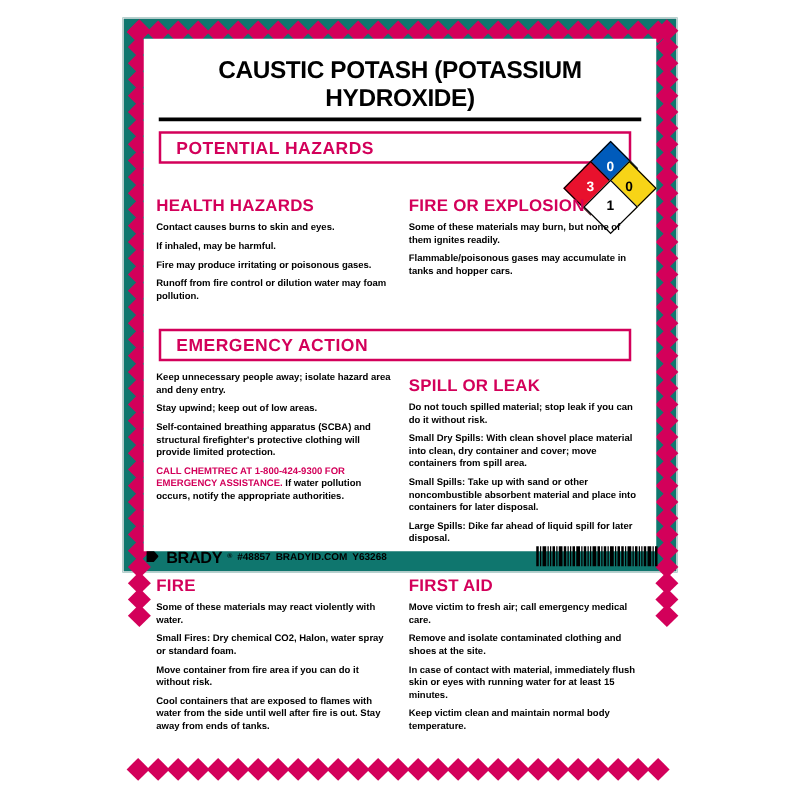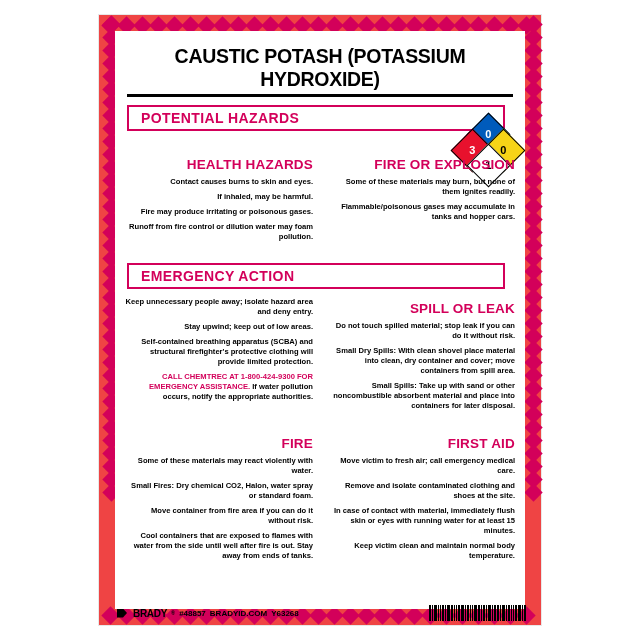--- a/index.html
+++ b/index.html
@@ -11,22 +11,22 @@
     height: 640px;
     background: #ffffff;
     font-family: "Liberation Sans", sans-serif;
     overflow: hidden;
   }
   .sign {
     position: absolute;
     left: 98px;
     top: 14px;
     width: 444px;
-    height: 612px;
-    background: #ef4444;
+    height: 444px;
+    background: #0f766e;
     box-sizing: border-box;
     border: 1px solid #e8e8e8;
   }
   .diamond-row {
     position: absolute;
     display: flex;
     flex-wrap: nowrap;
   }
   .dia {
     width: 13px;
@@ -70,21 +70,20 @@
     margin: 0 10px 8px 2px;
     letter-spacing: 0.4px;
   }
   .cols {
     display: flex;
     gap: 14px;
   }
   .col {
     flex: 1 1 50%;
     position: relative;
-    text-align: right;
   }
   .sec-head {
     color: #d3005a;
     font-weight: bold;
     font-size: 13.5px;
     margin: 4px 0 5px 0;
     letter-spacing: 0.2px;
   }
   p.body {
     font-size: 7.6px;
@@ -145,21 +144,21 @@
   .brand {
     display: flex;
     align-items: center;
     font-size: 8px;
     font-weight: bold;
     color: #000;
     gap: 4px;
   }
   .brady-logo {
     display: inline-block;
-    font-size: 10px;
+    font-size: 13px;
     font-weight: bold;
     letter-spacing: -0.3px;
     color: #000;
     border: 0;
   }
   .brady-mark {
     display: inline-block;
     width: 10px;
     height: 9px;
     background: #000;
@@ -370,20 +369,21 @@
         <p class="body">Keep unnecessary people away; isolate hazard area and deny entry.</p>
         <p class="body">Stay upwind; keep out of low areas.</p>
         <p class="body">Self-contained breathing apparatus (SCBA) and structural firefighter's protective clothing will provide limited protection.</p>
         <p class="body"><span class="phone">CALL CHEMTREC AT 1-800-424-9300 FOR EMERGENCY ASSISTANCE.</span><span> If water pollution occurs, notify the appropriate authorities.</span></p>
       </div>
       <div class="col">
         <div class="sec-head">SPILL OR LEAK</div>
         <p class="body">Do not touch spilled material; stop leak if you can do it without risk.</p>
         <p class="body"><span class="lead">Small Dry Spills:</span><span> With clean shovel place material into clean, dry container and cover; move containers from spill area.</span></p>
         <p class="body"><span class="lead">Small Spills:</span><span> Take up with sand or other noncombustible absorbent material and place into containers for later disposal.</span></p>
+        <p class="body"><span class="lead">Large Spills:</span><span> Dike far ahead of liquid spill for later disposal.</span></p>
       </div>
     </div>
 
     <div class="cols" style="margin-top:16px;">
       <div class="col">
         <div class="sec-head">FIRE</div>
         <p class="body">Some of these materials may react violently with water.</p>
         <p class="body"><span class="lead">Small Fires:</span><span> Dry chemical CO2, Halon, water spray or standard foam.</span></p>
         <p class="body">Move container from fire area if you can do it without risk.</p>
         <p class="body">Cool containers that are exposed to flames with water from the side until well after fire is out. Stay away from ends of tanks.</p>

